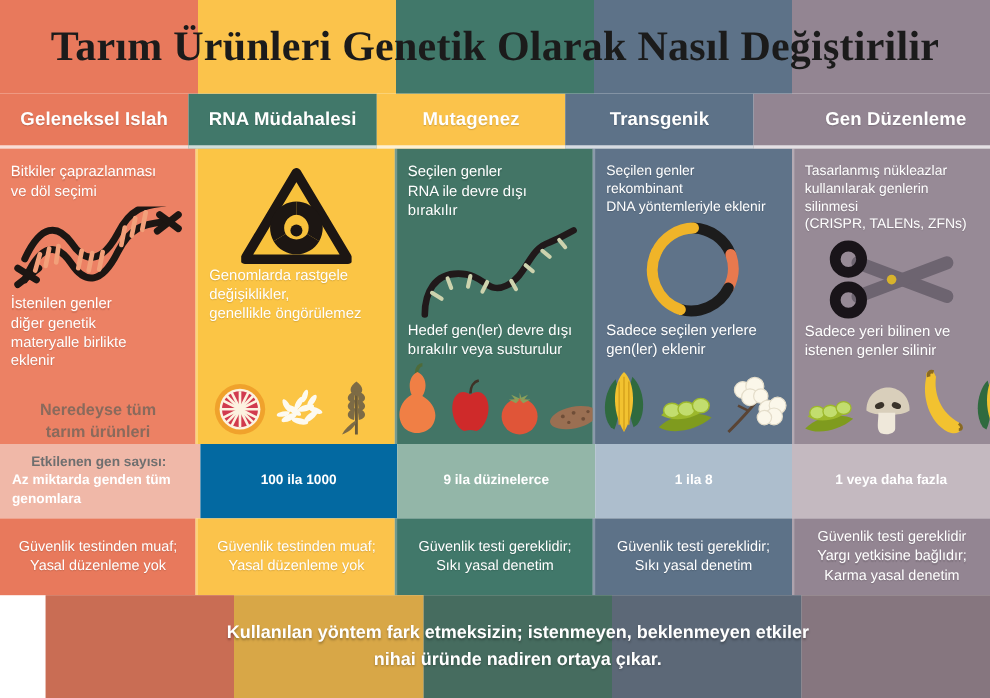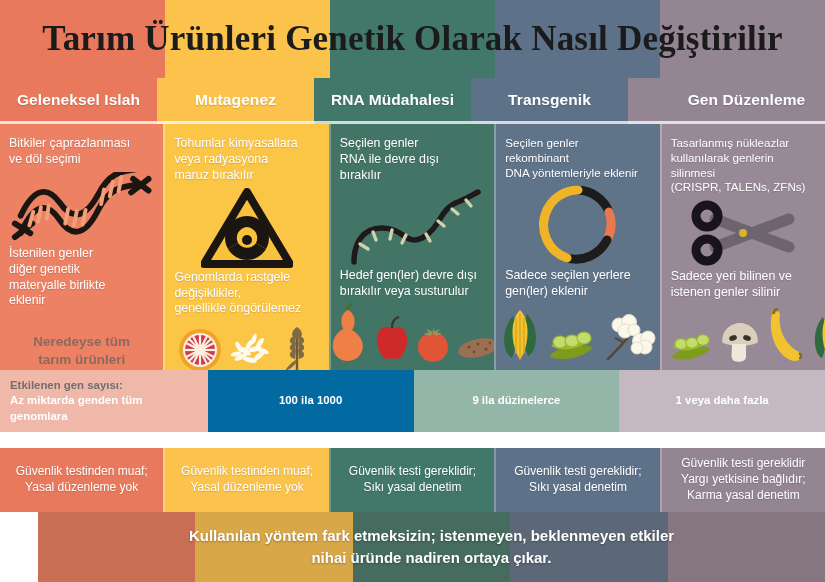--- a/index.html
+++ b/index.html
@@ -138,21 +138,20 @@
     padding-left: 10px;
   }
   .count-label { color: #6f6f6f; }
   .count-value { color: #ffffff; }
 
   
   .reg-row {
     display: flex;
     height: 64px;
     flex-shrink: 0;
-    margin-top: 16px;
   }
   .reg-cell {
     flex: 1 1 0;
     display: flex;
     align-items: center;
     justify-content: center;
     text-align: center;
     padding: 4px 7px;
     color: #ffffff;
     font-size: 12px;
@@ -200,22 +199,22 @@
     <div class="band-col" style="background: rgb(232, 121, 92);"></div>
     <div class="band-col" style="background: rgb(251, 195, 75);"></div>
     <div class="band-col" style="background: rgb(65, 120, 106);"></div>
     <div class="band-col" style="background: rgb(93, 114, 136);"></div>
     <div class="band-col" style="background: rgb(147, 133, 146);"></div>
     <div class="title-text" style="color: rgb(27, 27, 27);">Tarım Ürünleri Genetik Olarak Nasıl Değiştirilir</div>
   </div>
 
   <div class="header-row">
     <div class="header-cell" style="background: rgb(232, 121, 92);">Geleneksel Islah</div>
+    <div class="header-cell" style="background: rgb(65, 120, 106);">RNA Müdahalesi</div>
     <div class="header-cell" style="background: rgb(251, 195, 75);">Mutagenez</div>
-    <div class="header-cell" style="background: rgb(65, 120, 106);">RNA Müdahalesi</div>
     <div class="header-cell" style="background: rgb(93, 114, 136);">Transgenik</div>
     <div class="header-cell" style="background: rgb(147, 133, 146); padding-left: 40px;">Gen Düzenleme</div>
   </div>
 
   <div class="body-row">
 
     <div class="body-cell" style="background: rgb(236, 129, 100);">
       <div class="desc">Bitkiler çaprazlanması
 ve döl seçimi</div>
       <div class="art">
@@ -243,23 +242,20 @@
       </div>
       <div class="result">İstenilen genler
 diğer genetik
 materyalle birlikte
 eklenir</div>
       <div class="highlight" style="color: rgb(138, 106, 92);">Neredeyse tüm
 tarım ürünleri</div>
     </div>
 
     <div class="body-cell" style="background: rgb(251, 197, 69);">
-      <div class="desc">Tohumlar kimyasallara
-veya radyasyona
-maruz bırakılır</div>
       <div class="art">
         <svg width="92" height="80" viewBox="0 0 92 80">
           <path d="M46 4 L 89 76 L 3 76 Z" fill="#f8c23c" stroke="#1c1613" stroke-width="8" stroke-linejoin="round"></path>
           <circle cx="46" cy="52" r="5" fill="#1c1613"></circle>
           <g fill="#1c1613">
             <path d="M46 28 A 22 22 0 0 1 65 61 L 55 55 A 11 11 0 0 0 46 39 Z"></path>
             <path d="M65 61 A 22 22 0 0 1 27 61 L 37 55 A 11 11 0 0 0 55 55 Z"></path>
             <path d="M27 61 A 22 22 0 0 1 46 28 L 46 39 A 11 11 0 0 0 37 55 Z"></path>
           </g>
         </svg>
@@ -515,29 +511,32 @@
                 <path d="M24 13 L 24 48"></path>
             </g>
           </svg>
         </span>
       </div>
     </div>
   </div>
 
   <div class="count-row">
     <div class="count-cell first" style="background: rgb(240, 184, 168);">
-      <span class="count-label" style="color: rgb(111, 111, 111);">Etkilenen gen sayısı:</span>
+      <span class="count-label" style="color: rgb(111, 111, 111); margin-left: 16px;">Etkilenen gen sayısı:</span>
       <span class="count-value">Az miktarda genden tüm
 genomlara</span>
     </div>
     <div class="count-cell" style="background: #0369a1;">
       <span class="count-value">100 ila 1000</span>
     </div>
     <div class="count-cell" style="background: rgb(147, 182, 168);">
       <span class="count-value">9 ila düzinelerce</span>
+    </div>
+    <div class="count-cell" style="background: rgb(173, 190, 205);">
+      <span class="count-value">1 ila 8</span>
     </div>
     <div class="count-cell" style="background: rgb(196, 185, 192);">
       <span class="count-value">1 veya daha fazla</span>
     </div>
   </div>
 
   <div class="reg-row">
     <div class="reg-cell" style="background: rgb(232, 121, 92);">Güvenlik testinden muaf;
 Yasal düzenleme yok</div>
     <div class="reg-cell" style="background: rgb(251, 195, 75);">Güvenlik testinden muaf;

